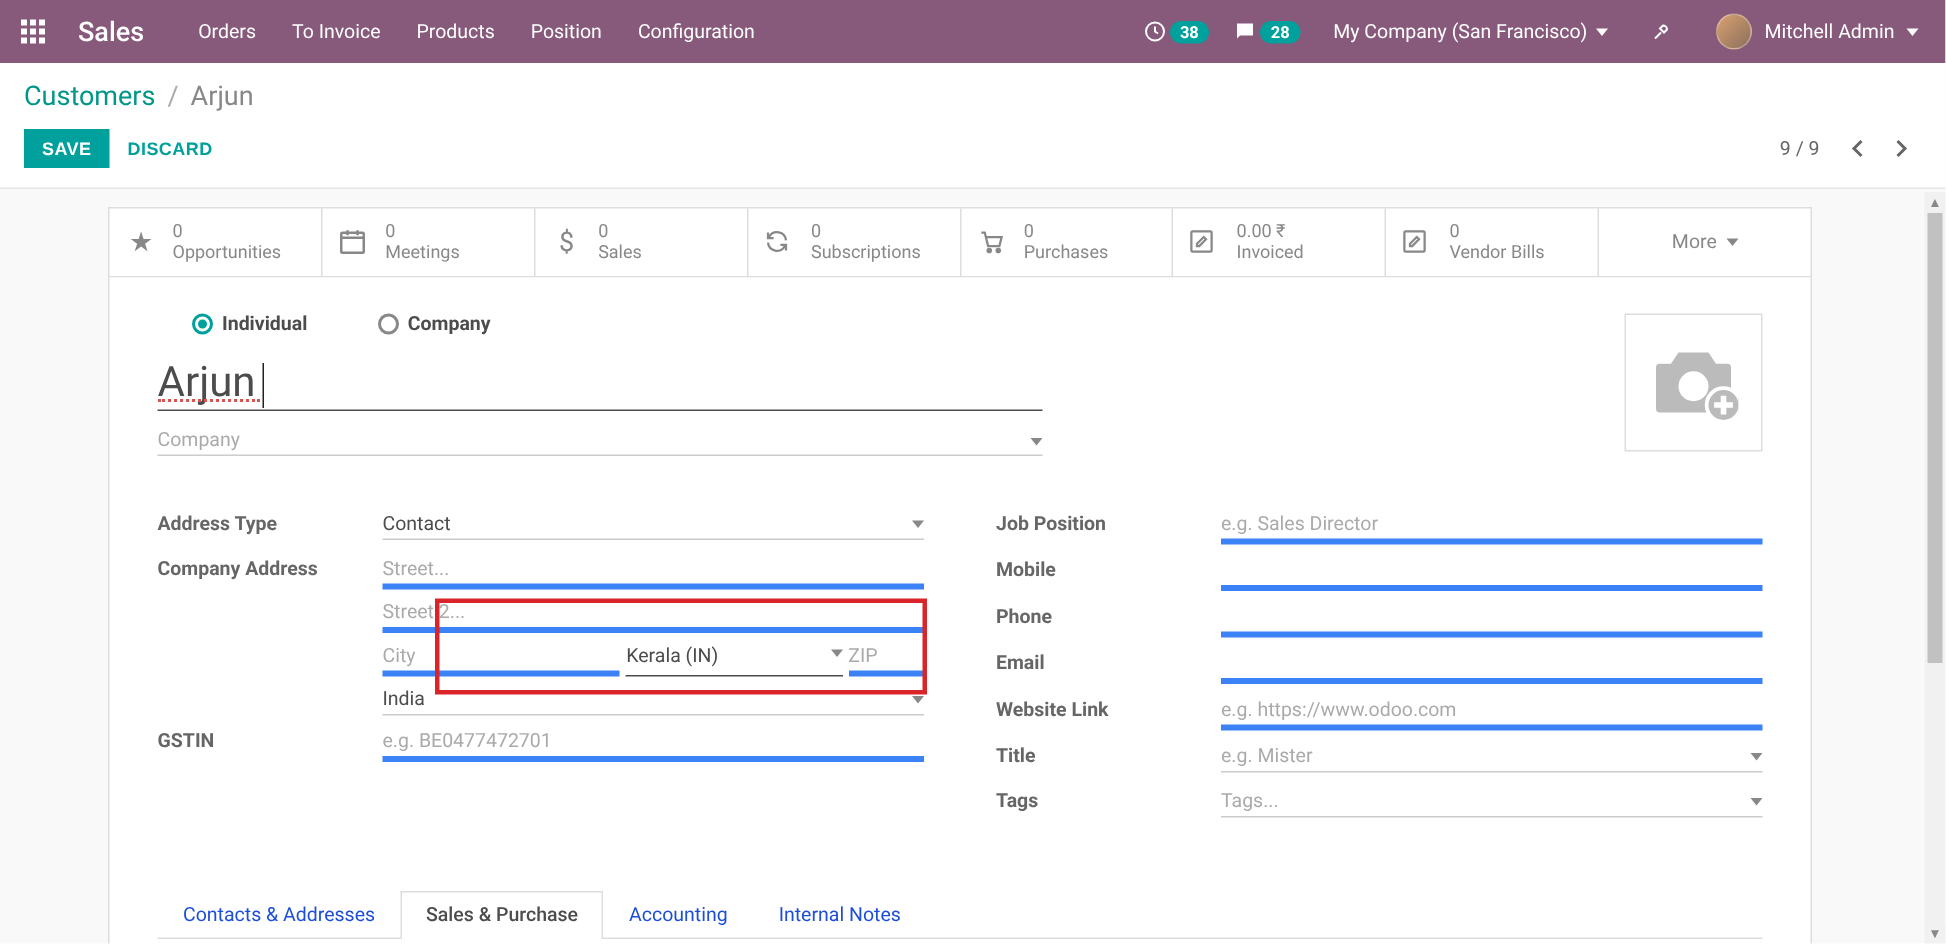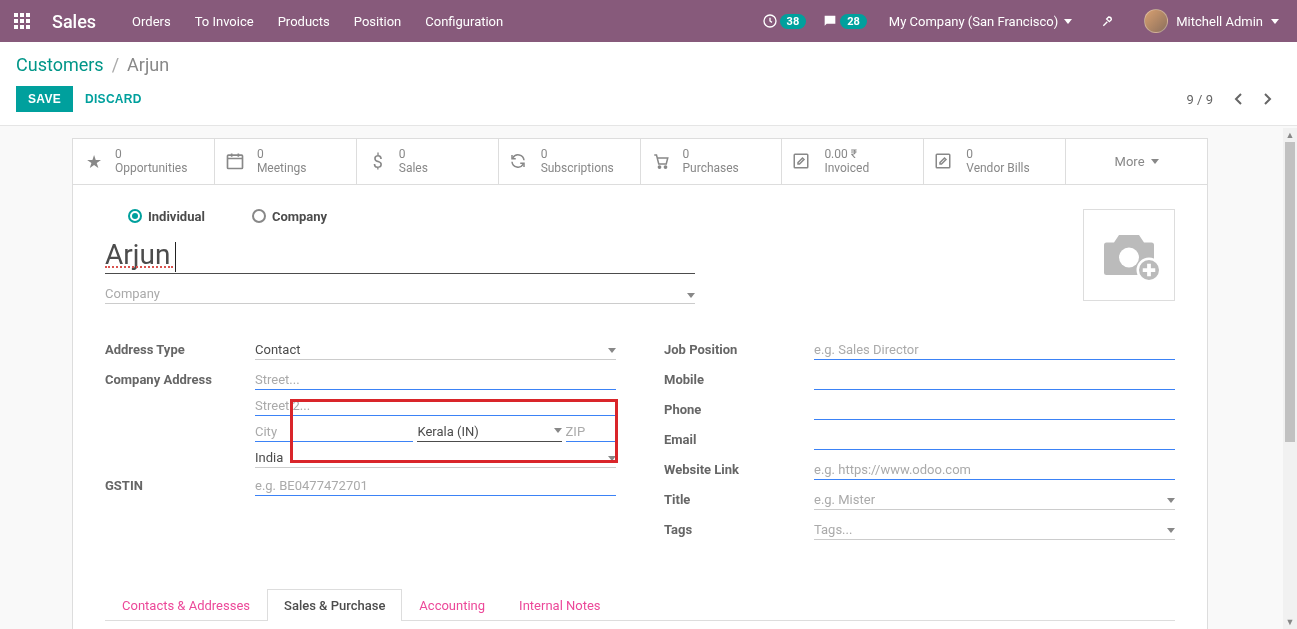--- a/index.html
+++ b/index.html
@@ -68,35 +68,35 @@
 .company-sel .caret { margin-left: auto; color:#888; }
 
 .image-box { position: absolute; top: 24px; right: 32px; width: 92px; height: 92px; border: 1px solid #ddd; display: flex; align-items: center; justify-content: center; cursor: pointer; }
 .camera-svg { fill: #bbb; }
 
 .form-cols { display: flex; gap: 48px; margin-top: 36px; }
 .form-col { flex: 1; }
 .form-row { display: flex; margin-bottom: 8px; align-items: flex-start; min-height: 22px; }
 .form-label { width: 150px; flex-shrink: 0; font-weight: bold; color: #666; font-size: 13px; padding-top: 2px; }
 .form-field { flex: 1; }
-.field-line { border: none; border-bottom: 1px solid #3b82f6; width: 100%; padding: 2px 0; font-size: 13px; outline: none; font-family: inherit; color: #6d28d9; background: transparent; }
+.field-line { border: none; border-bottom: 4px solid #3b82f6; width: 100%; padding: 2px 0; font-size: 13px; outline: none; font-family: inherit; color: #6d28d9; background: transparent; }
 .field-line::placeholder { color: #aaa; }
 .field-sel { display: flex; align-items: center; border-bottom: 1px solid #ccc; padding: 2px 0; cursor: pointer; }
 .field-sel .caret { margin-left: auto; font-size: 10px; color: #888; }
 .addr-stack { display: flex; flex-direction: column; gap: 6px; }
 .addr-row3 { display: flex; gap: 4px; }
 .addr-row3 .city { flex: 1.1; }
 .addr-row3 .state { flex: 1; display:flex; border-bottom:1px solid #4c4c4c; padding:2px 0; cursor:pointer; }
 .addr-row3 .state .caret{ margin-left:auto; font-size:10px; color:#888; }
 .addr-row3 .zip { flex: 0.35; }
 .highlight-box { position: absolute; border: 3px solid #d9252a; pointer-events: none; }
 
 
 .tabs { display: flex; border-bottom: 1px solid #ddd; margin-top: 38px; }
-.tab { padding: 8px 16px; cursor: pointer; color: #ec4899; border: 1px solid transparent; border-bottom: none; position: relative; top: 1px; }
+.tab { padding: 8px 16px; cursor: pointer; color: #1d4ed8; border: 1px solid transparent; border-bottom: none; position: relative; top: 1px; }
 .tab.active { border-color: #ddd; background: #fff; color: #4c4c4c; font-weight: 500; }
 
 .caret-down { display:inline-block; width:0; height:0; border-left:4px solid transparent; border-right:4px solid transparent; border-top:5px solid currentColor; }
 
 .scrollbar-track { position: absolute; right: 0; top: 128px; width: 14px; height: 501px; background: #f1f1f1; }
 .scrollbar-thumb { position: absolute; right: 2px; top: 0; width: 10px; height: 280px; background: #c1c1c1; border-radius: 0; }
 .scroll-arrow { position:absolute; right:0; width:14px; height:14px; background:#f1f1f1; display:flex; align-items:center; justify-content:center; color:#888; font-size:9px; }
 
 svg { display: block; }
 </style>

